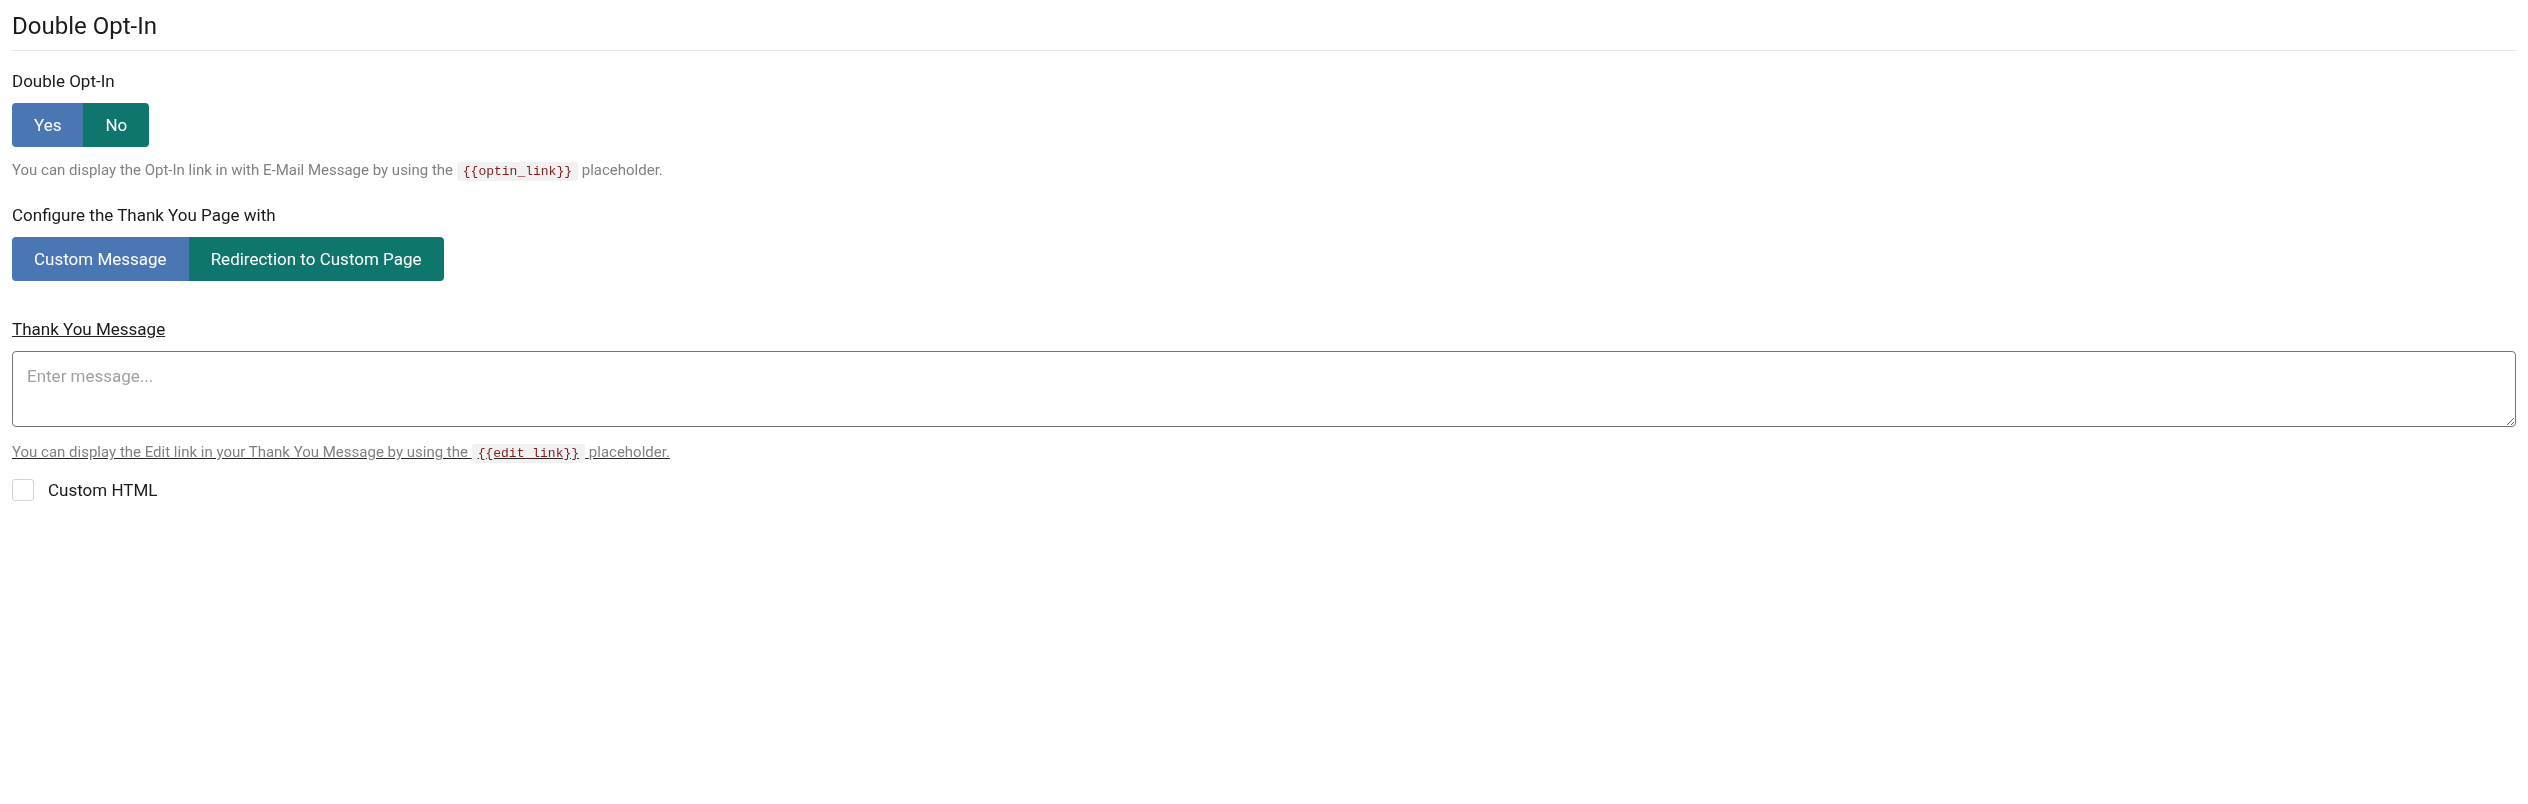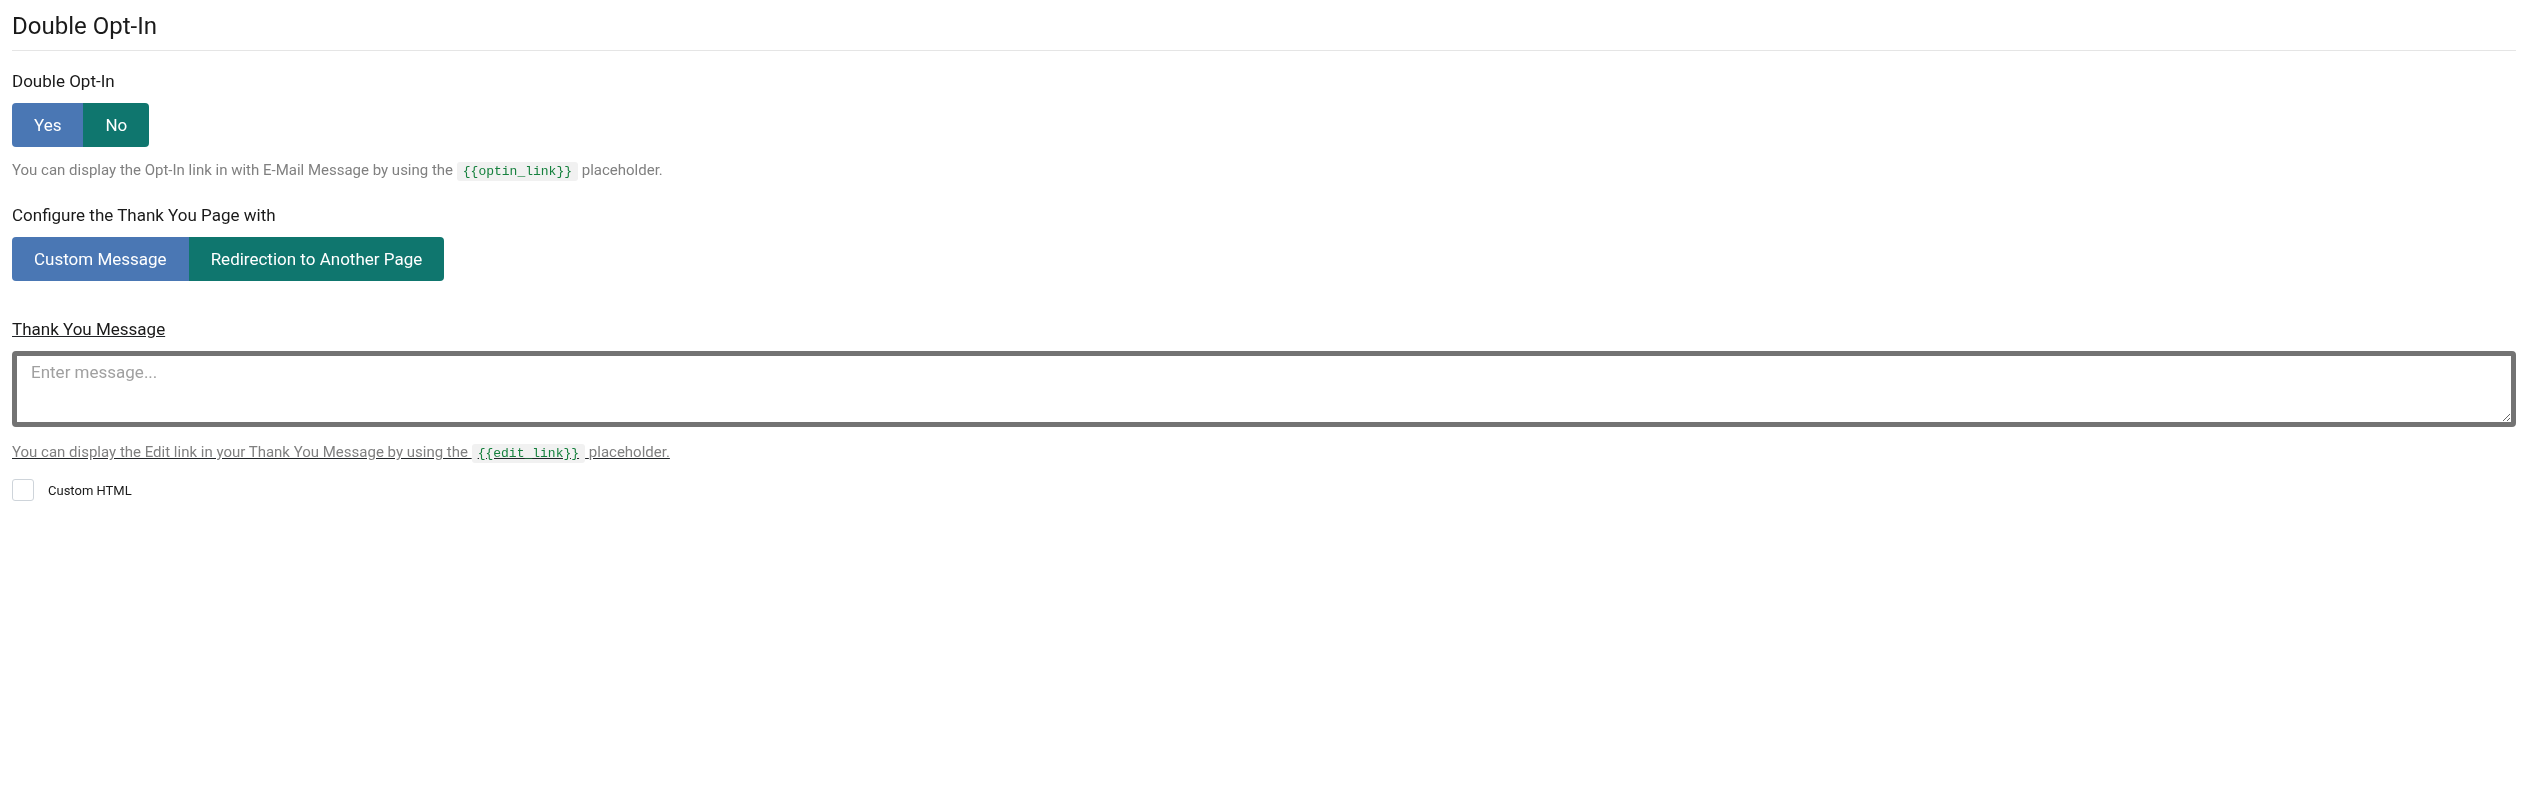--- a/index.html
+++ b/index.html
@@ -59,30 +59,30 @@
       font-size: 15px;
       color: #808080;
       margin-bottom: 26px;
     }
     .code-inline {
       font-family: "SFMono-Regular", Consolas, "Liberation Mono", Menlo, monospace;
       background-color: #f1f1f1;
       padding: 2px 6px;
       border-radius: 3px;
       font-size: 13px;
-      color: #15803d;
+      color: #7f1d1d;
     }
     .textarea-input {
       width: 100%;
       min-height: 76px;
-      padding: 6px 14px;
+      padding: 14px 14px;
       font-size: 17px;
       font-family: inherit;
       color: #495057;
-      border: 5px solid #737373;
+      border: 1px solid #737373;
       border-radius: 4px;
       resize: vertical;
       margin-bottom: 12px;
     }
     .textarea-input::placeholder {
       color: #a0a0a0;
     }
     .checkbox-row {
       display: flex;
       align-items: center;
@@ -91,21 +91,21 @@
     }
     .checkbox-box {
       width: 22px;
       height: 22px;
       border: 1px solid #ced4da;
       border-radius: 3px;
       background: #fff;
       cursor: pointer;
     }
     .checkbox-label {
-      font-size: 13px;
+      font-size: 17px;
       color: #1a1a1a;
     }
     .field-block {
       margin-bottom: 8px;
     }
   </style>
 </head>
 <body>
 
 <h2 class="section-title">Double Opt-In</h2>
@@ -120,21 +120,21 @@
     <span>You can display the Opt-In link in with E-Mail Message by using the </span>
     <code class="code-inline">{{optin_link}}</code>
     <span> placeholder.</span>
   </div>
 </div>
 
 <div class="field-block">
   <div class="field-label">Configure the Thank You Page with</div>
   <div class="btn-group">
     <button class="btn-toggle inactive">Custom Message</button>
-    <button class="btn-toggle active">Redirection to Another Page</button>
+    <button class="btn-toggle active">Redirection to Custom Page</button>
   </div>
 </div>
 
 <div class="field-block" style="margin-top:24px;text-decoration:underline;">
   <div class="field-label">Thank You Message</div>
   <textarea class="textarea-input" placeholder="Enter message..." style=""></textarea>
   <div class="help-text" style="margin-bottom:8px;">
     <span>You can display the Edit link in your Thank You Message by using the </span>
     <code class="code-inline">{{edit_link}}</code>
     <span> placeholder.</span>

